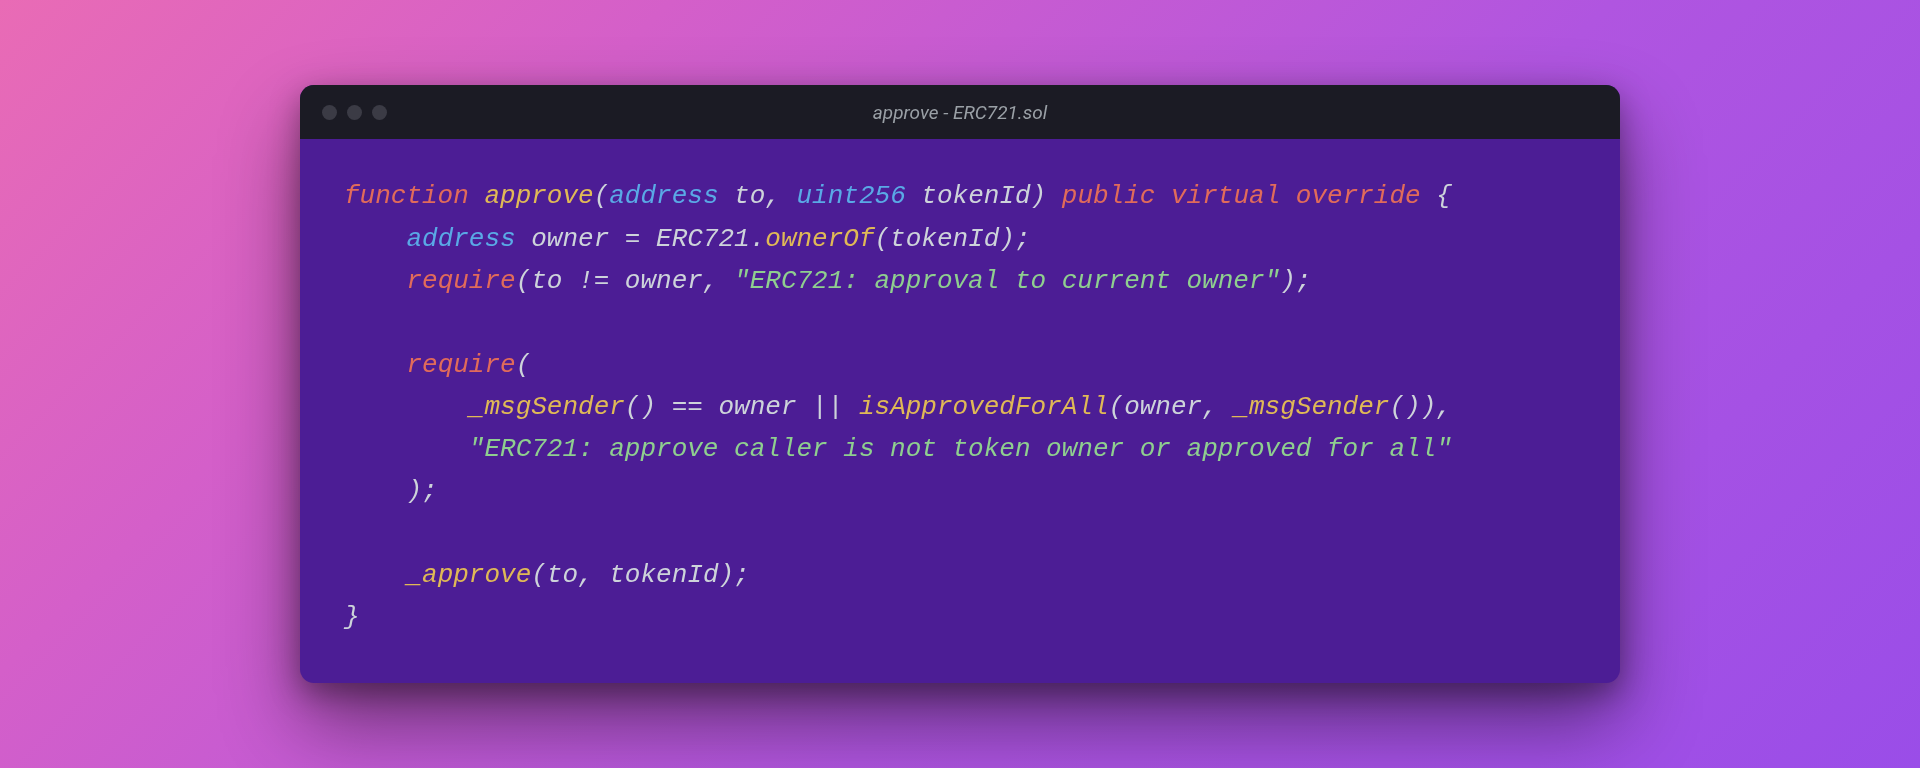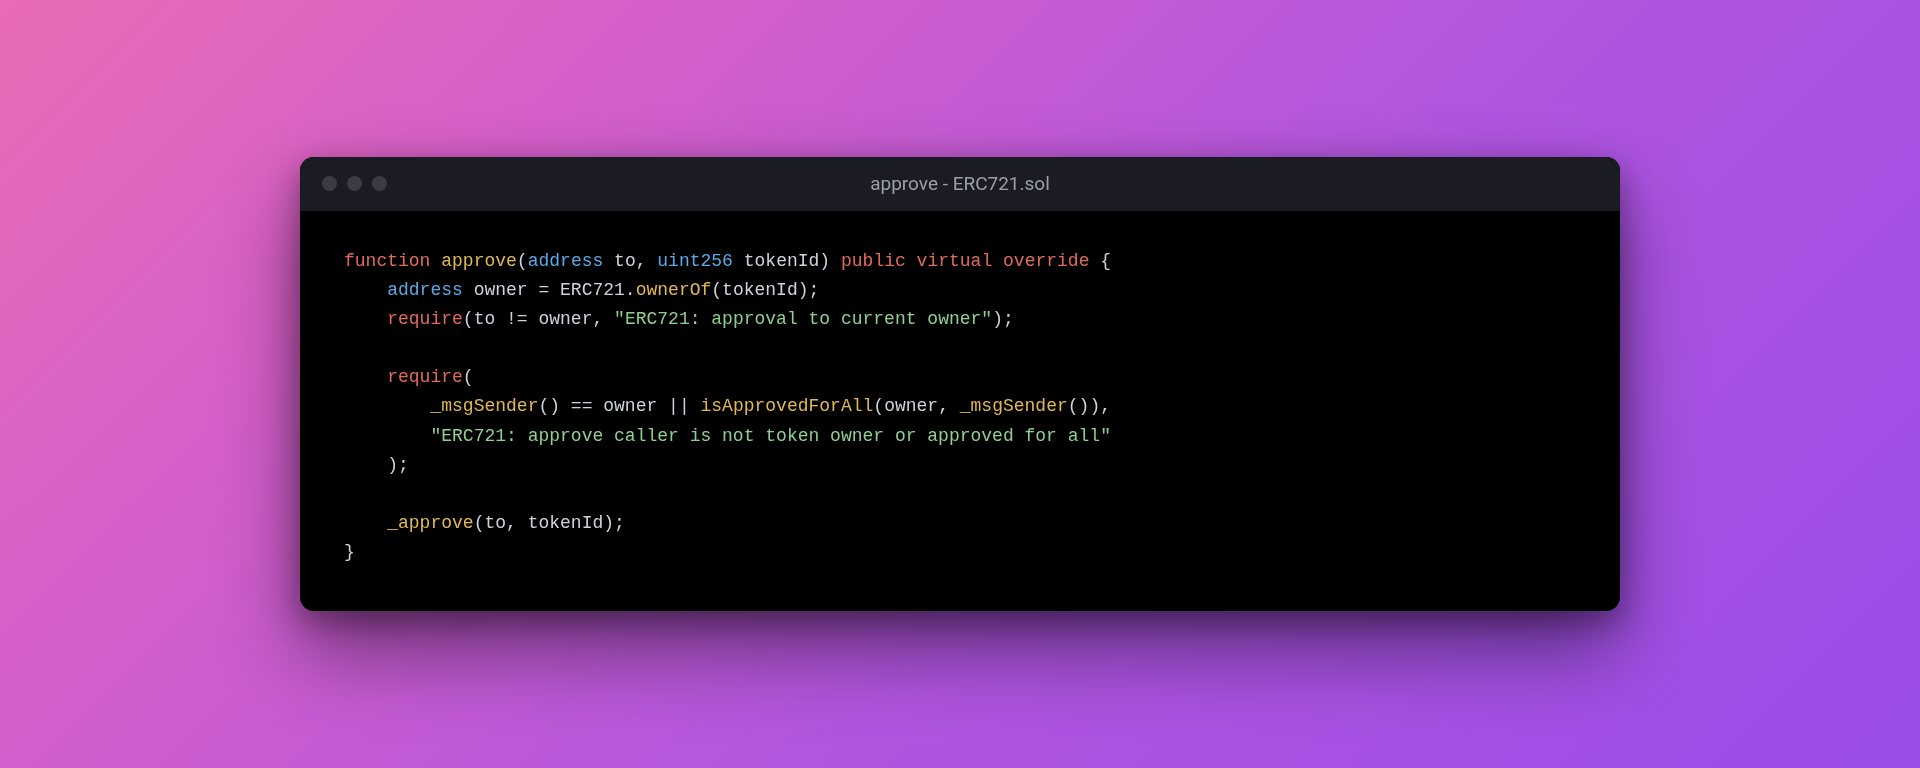--- a/index.html
+++ b/index.html
@@ -8,24 +8,25 @@
     width: 1920px;
     height: 768px;
     background: linear-gradient(135deg, #e96bb5 0%, #d45fc9 25%, #b055e0 60%, #9a4de8 100%);
     display: flex;
     align-items: center;
     justify-content: center;
     font-family: ui-monospace, SFMono-Regular, Menlo, Monaco, Consolas, "Liberation Mono", "Courier New", monospace;
   }
   .window {
     width: 1320px;
-    background: #000000;
+    background: #4c1d95;
     border-radius: 14px;
     box-shadow: 0 40px 80px rgba(0,0,0,0.45), 0 10px 30px rgba(0,0,0,0.35);
     overflow: hidden;
+    font-style: italic;
   }
   .titlebar {
     height: 54px;
     background: #1b1b24;
     display: flex;
     align-items: center;
     position: relative;
     padding: 0 22px;
   }
   .traffic {
@@ -43,21 +44,21 @@
     position: absolute;
     left: 0; right: 0;
     text-align: center;
     color: #9aa0a6;
     font-size: 19px;
     font-family: -apple-system, BlinkMacSystemFont, "Segoe UI", Roboto, Helvetica, Arial, sans-serif;
     pointer-events: none;
   }
   .code {
     padding: 36px 44px 44px 44px;
-    font-size: 18px;
+    font-size: 26px;
     line-height: 1.62;
     color: #cdd3da;
     white-space: pre;
     font-weight: 500;
   }
   .c-kw   { color: #e16b5a; }  
   .c-type { color: #5aa9e6; }  
   .c-fn   { color: #e0b956; }  
   .c-id   { color: #cdd3da; }  
   .c-str  { color: #8fcf8f; }  

